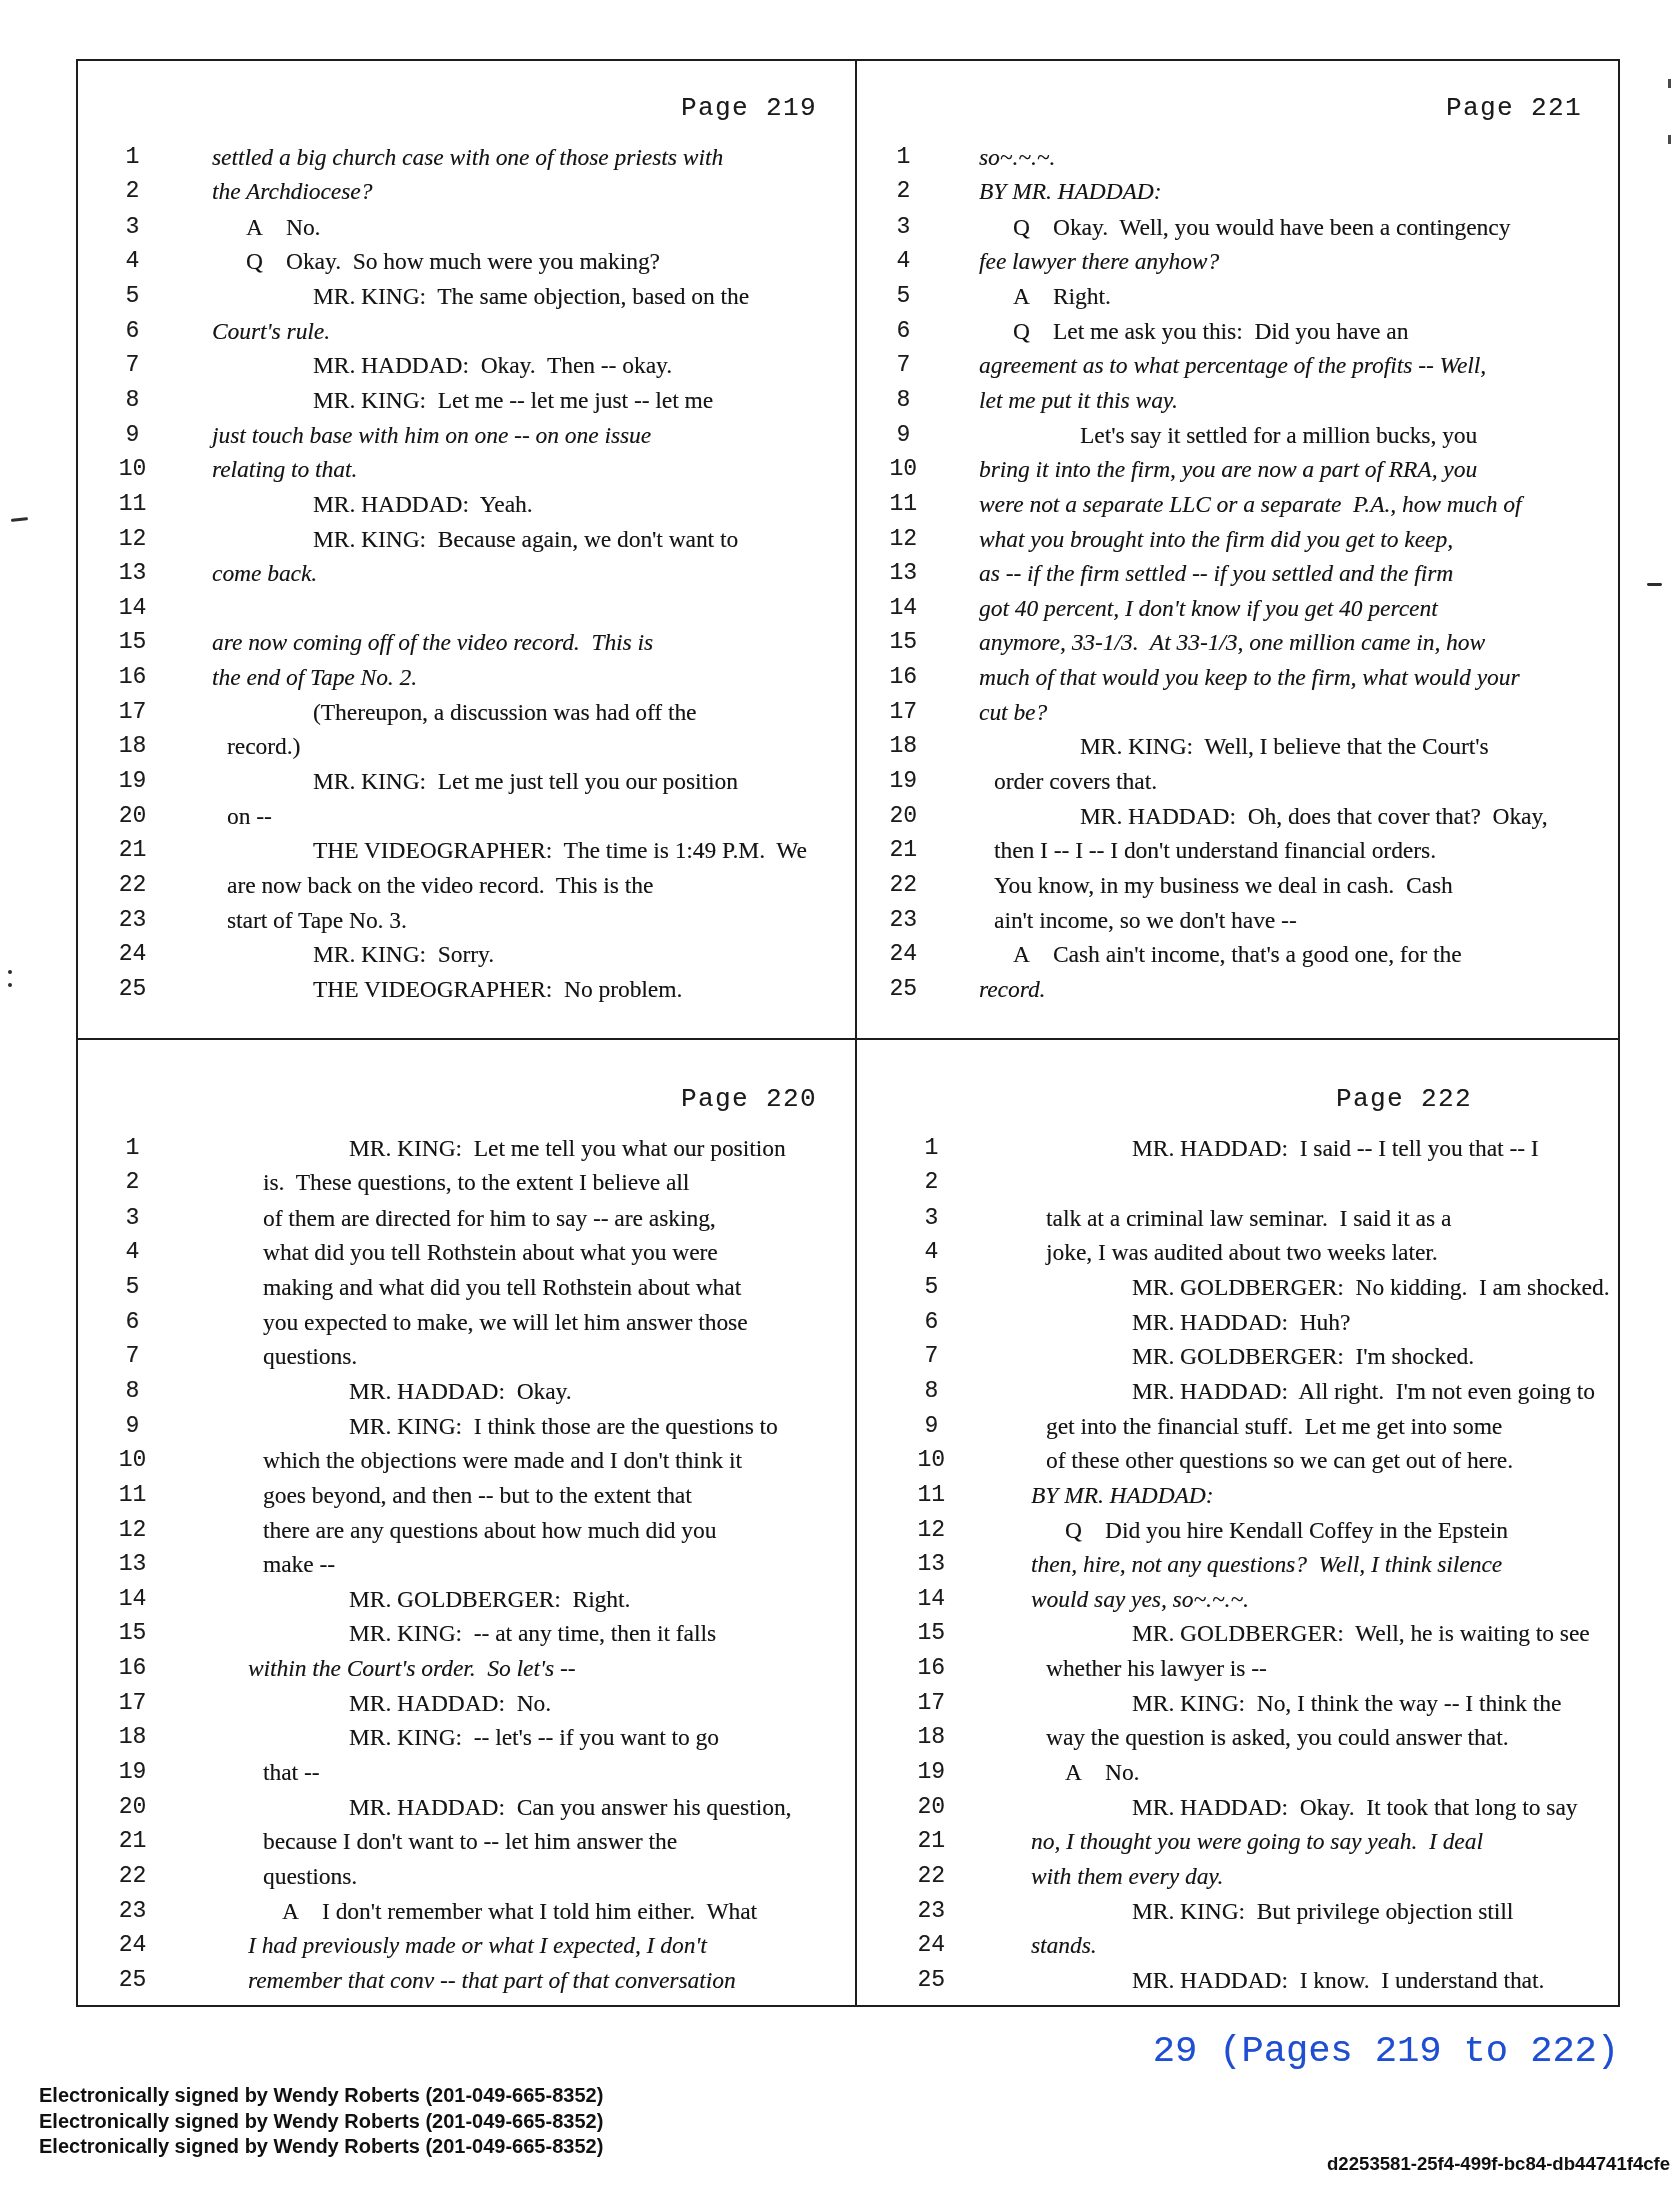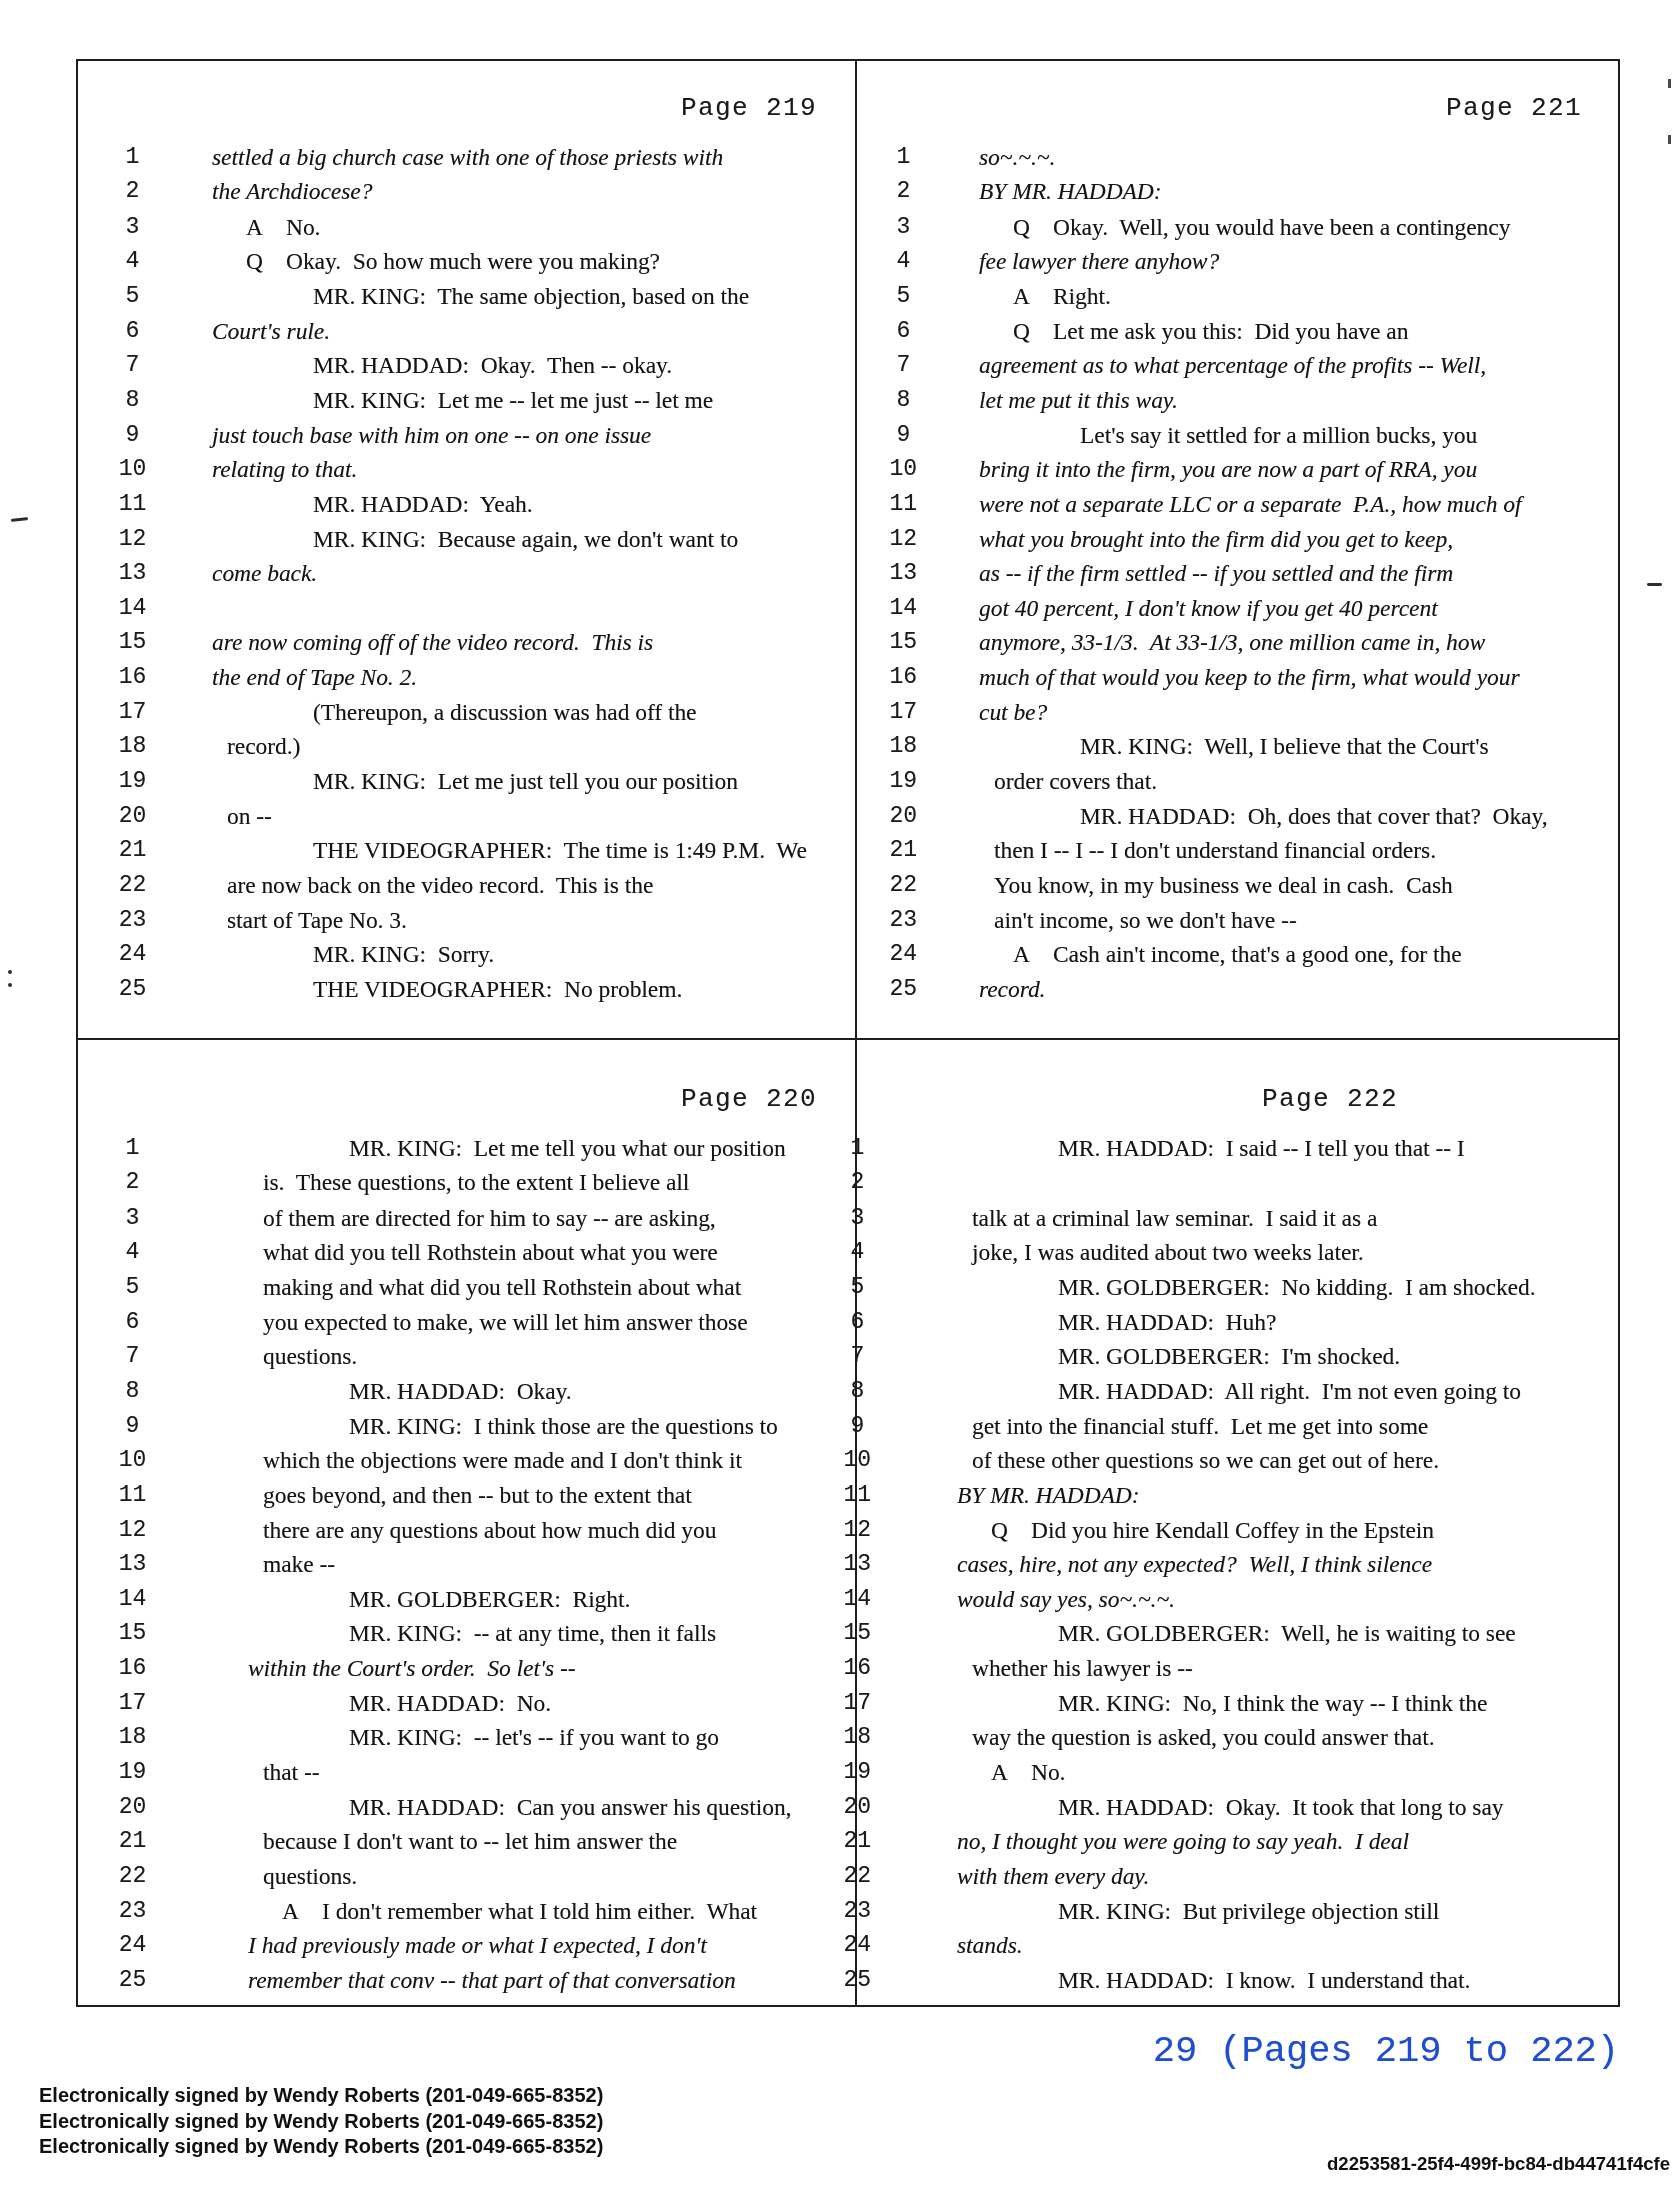--- a/index.html
+++ b/index.html
@@ -16,21 +16,21 @@
     position:absolute;left:76px;top:59px;width:1544px;height:1948px;
     border:2.1px solid #1d1d1d;box-sizing:border-box;background:#fff;
   }
   .vdiv{position:absolute;left:855px;top:59px;width:2.1px;height:1948px;background:#1d1d1d;}
   .hdiv{position:absolute;left:76px;top:1038px;width:1544px;height:2.1px;background:#1d1d1d;}
 
   .page{position:absolute;}
   #pg-tl{left:76px;top:59px;width:779px;height:979px;--tm:136px;--nl:24px;--rt:81px;}
   #pg-tr{left:857px;top:59px;width:763px;height:979px;--tm:122px;--nl:13.8px;--rt:81px;}
   #pg-bl{left:76px;top:1040px;width:779px;height:964px;--tm:172px;--nl:24px;--rt:91px;}
-  #pg-br{left:811px;top:1040px;width:625px;height:964px;--tm:146px;--nl:13.8px;--rt:91px;}
+  #pg-br{left:885px;top:1040px;width:625px;height:964px;--tm:146px;--nl:13.8px;--rt:91px;}
 
   .page-header{
     position:absolute;top:34px;right:38px;
     font-family:"Liberation Mono", monospace;
     font-size:26px;letter-spacing:1.4px;color:#1b1b1b;
     text-shadow:0.3px 0.3px 0 rgba(20,20,20,.35);
     white-space:pre;
   }
   #pg-bl .page-header,#pg-br .page-header{top:44px;}
 
@@ -183,21 +183,21 @@
       <div class="row" style="top: 70px;"><span class="num">3</span><span class="txt i-c2">talk at a criminal law seminar.  I said it as a</span></div>
       <div class="row" style="top: 104px;"><span class="num">4</span><span class="txt i-c2">joke, I was audited about two weeks later.</span></div>
       <div class="row" style="top: 139px;"><span class="num">5</span><span class="txt i-sp">MR. GOLDBERGER:  No kidding.  I am shocked.</span></div>
       <div class="row" style="top: 174px;"><span class="num">6</span><span class="txt i-sp">MR. HADDAD:  Huh?</span></div>
       <div class="row" style="top: 208px;"><span class="num">7</span><span class="txt i-sp">MR. GOLDBERGER:  I'm shocked.</span></div>
       <div class="row" style="top: 243px;"><span class="num">8</span><span class="txt i-sp">MR. HADDAD:  All right.  I'm not even going to</span></div>
       <div class="row" style="top: 278px;"><span class="num">9</span><span class="txt i-c2">get into the financial stuff.  Let me get into some</span></div>
       <div class="row" style="top: 312px;"><span class="num">10</span><span class="txt i-c2">of these other questions so we can get out of here.</span></div>
       <div class="row" style="top: 347px;"><span class="num">11</span><span class="txt i-c">BY MR. HADDAD:</span></div>
       <div class="row" style="top: 382px;"><span class="num">12</span><span class="txt i-qa"><span class="pre">Q</span>Did you hire Kendall Coffey in the Epstein</span></div>
-      <div class="row" style="top: 416px;"><span class="num">13</span><span class="txt i-c">cases, hire, not any expected?  Well, I think silence</span></div>
+      <div class="row" style="top: 416px;"><span class="num">13</span><span class="txt i-c">then, hire, not any questions?  Well, I think silence</span></div>
       <div class="row" style="top: 451px;"><span class="num">14</span><span class="txt i-c">would say yes, so~.~.~.</span></div>
       <div class="row" style="top: 485px;"><span class="num">15</span><span class="txt i-sp">MR. GOLDBERGER:  Well, he is waiting to see</span></div>
       <div class="row" style="top: 520px;"><span class="num">16</span><span class="txt i-c2">whether his lawyer is --</span></div>
       <div class="row" style="top: 555px;"><span class="num">17</span><span class="txt i-sp">MR. KING:  No, I think the way -- I think the</span></div>
       <div class="row" style="top: 589px;"><span class="num">18</span><span class="txt i-c2">way the question is asked, you could answer that.</span></div>
       <div class="row" style="top: 624px;"><span class="num">19</span><span class="txt i-qa"><span class="pre">A</span>No.</span></div>
       <div class="row" style="top: 659px;"><span class="num">20</span><span class="txt i-sp">MR. HADDAD:  Okay.  It took that long to say</span></div>
       <div class="row" style="top: 693px;"><span class="num">21</span><span class="txt i-c">no, I thought you were going to say yeah.  I deal</span></div>
       <div class="row" style="top: 728px;"><span class="num">22</span><span class="txt i-c">with them every day.</span></div>
       <div class="row" style="top: 763px;"><span class="num">23</span><span class="txt i-sp">MR. KING:  But privilege objection still</span></div>

